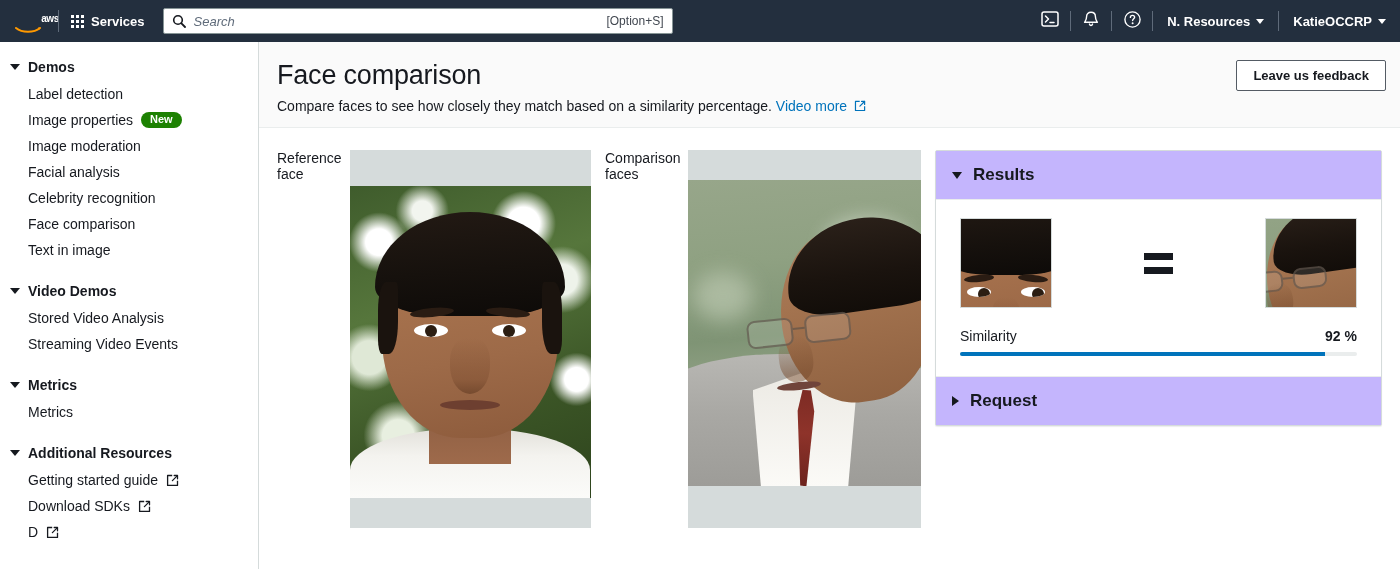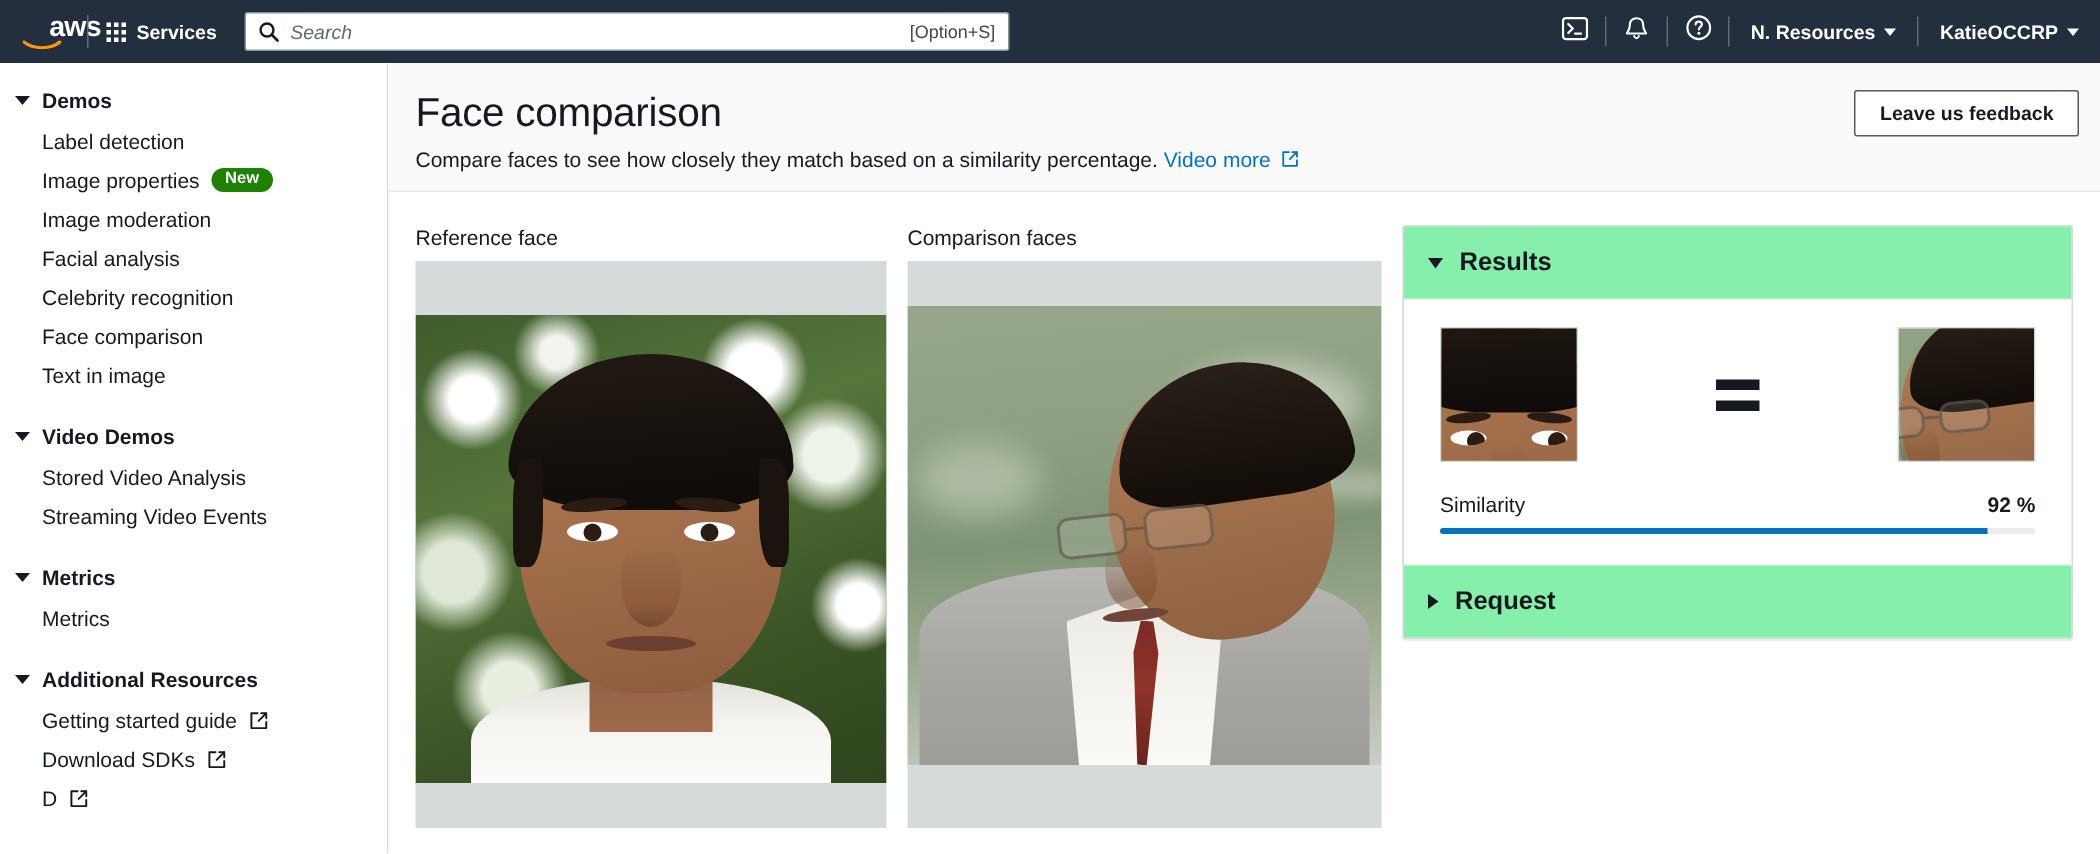--- a/index.html
+++ b/index.html
@@ -19,21 +19,21 @@
     color: #ffffff;
     position: relative;
   }
   .aws-logo {
     width: 56px; height: 42px;
     display: flex; flex-direction: column;
     align-items: center; justify-content: center;
     padding-top: 2px;
   }
   .aws-logo .aws-word {
-    font-size: 19px; font-weight: bold;
+    font-size: 10px; font-weight: bold;
     letter-spacing: -0.5px; line-height: 13px;
     color: #ffffff;
     margin-left: 44px;
   }
   .aws-logo .aws-smile {
     width: 26px; height: 7px;
     margin-top: 1px;
   }
   .nav-divider {
     width: 1px; height: 22px;
@@ -163,21 +163,21 @@
   }
 
   #content-body {
     flex: 1;
     display: flex;
     gap: 14px;
     padding: 22px 10px 0 18px;
     overflow: hidden;
   }
 
-  .img-col { flex: 0 0 auto; display: flex; flex-direction: column; }
+  .img-col { flex: 0 0 auto; display: flex; flex-direction: row; }
   .img-col.ref { width: 314px; }
   .img-col.cmp { width: 316px; }
   .img-label {
     font-size: 14px; color: #16191f;
     margin-bottom: 8px;
   }
   .img-frame {
     position: relative;
     width: 100%;
     background: #d5dbdb;
@@ -383,21 +383,21 @@
     padding-right: 8px;
   }
   .panel {
     border: 1px solid #d5dbdb;
     border-radius: 2px;
     background: #ffffff;
     box-shadow: 0 1px 1px rgba(0,28,36,0.08);
   }
   .panel-section + .panel-section { border-top: 1px solid #eaeded; }
   .panel-head {
-    background: #86efac;
+    background: #c4b5fd;
     padding: 14px 16px;
     display: flex; align-items: center; gap: 11px;
     cursor: pointer;
   }
   .panel-head.open { border-bottom: 1px solid #eaeded; }
   .panel-title { font-size: 17px; font-weight: bold; color: #16191f; }
   .tri-right {
     width: 0; height: 0;
     border-top: 5px solid transparent;
     border-bottom: 5px solid transparent;

